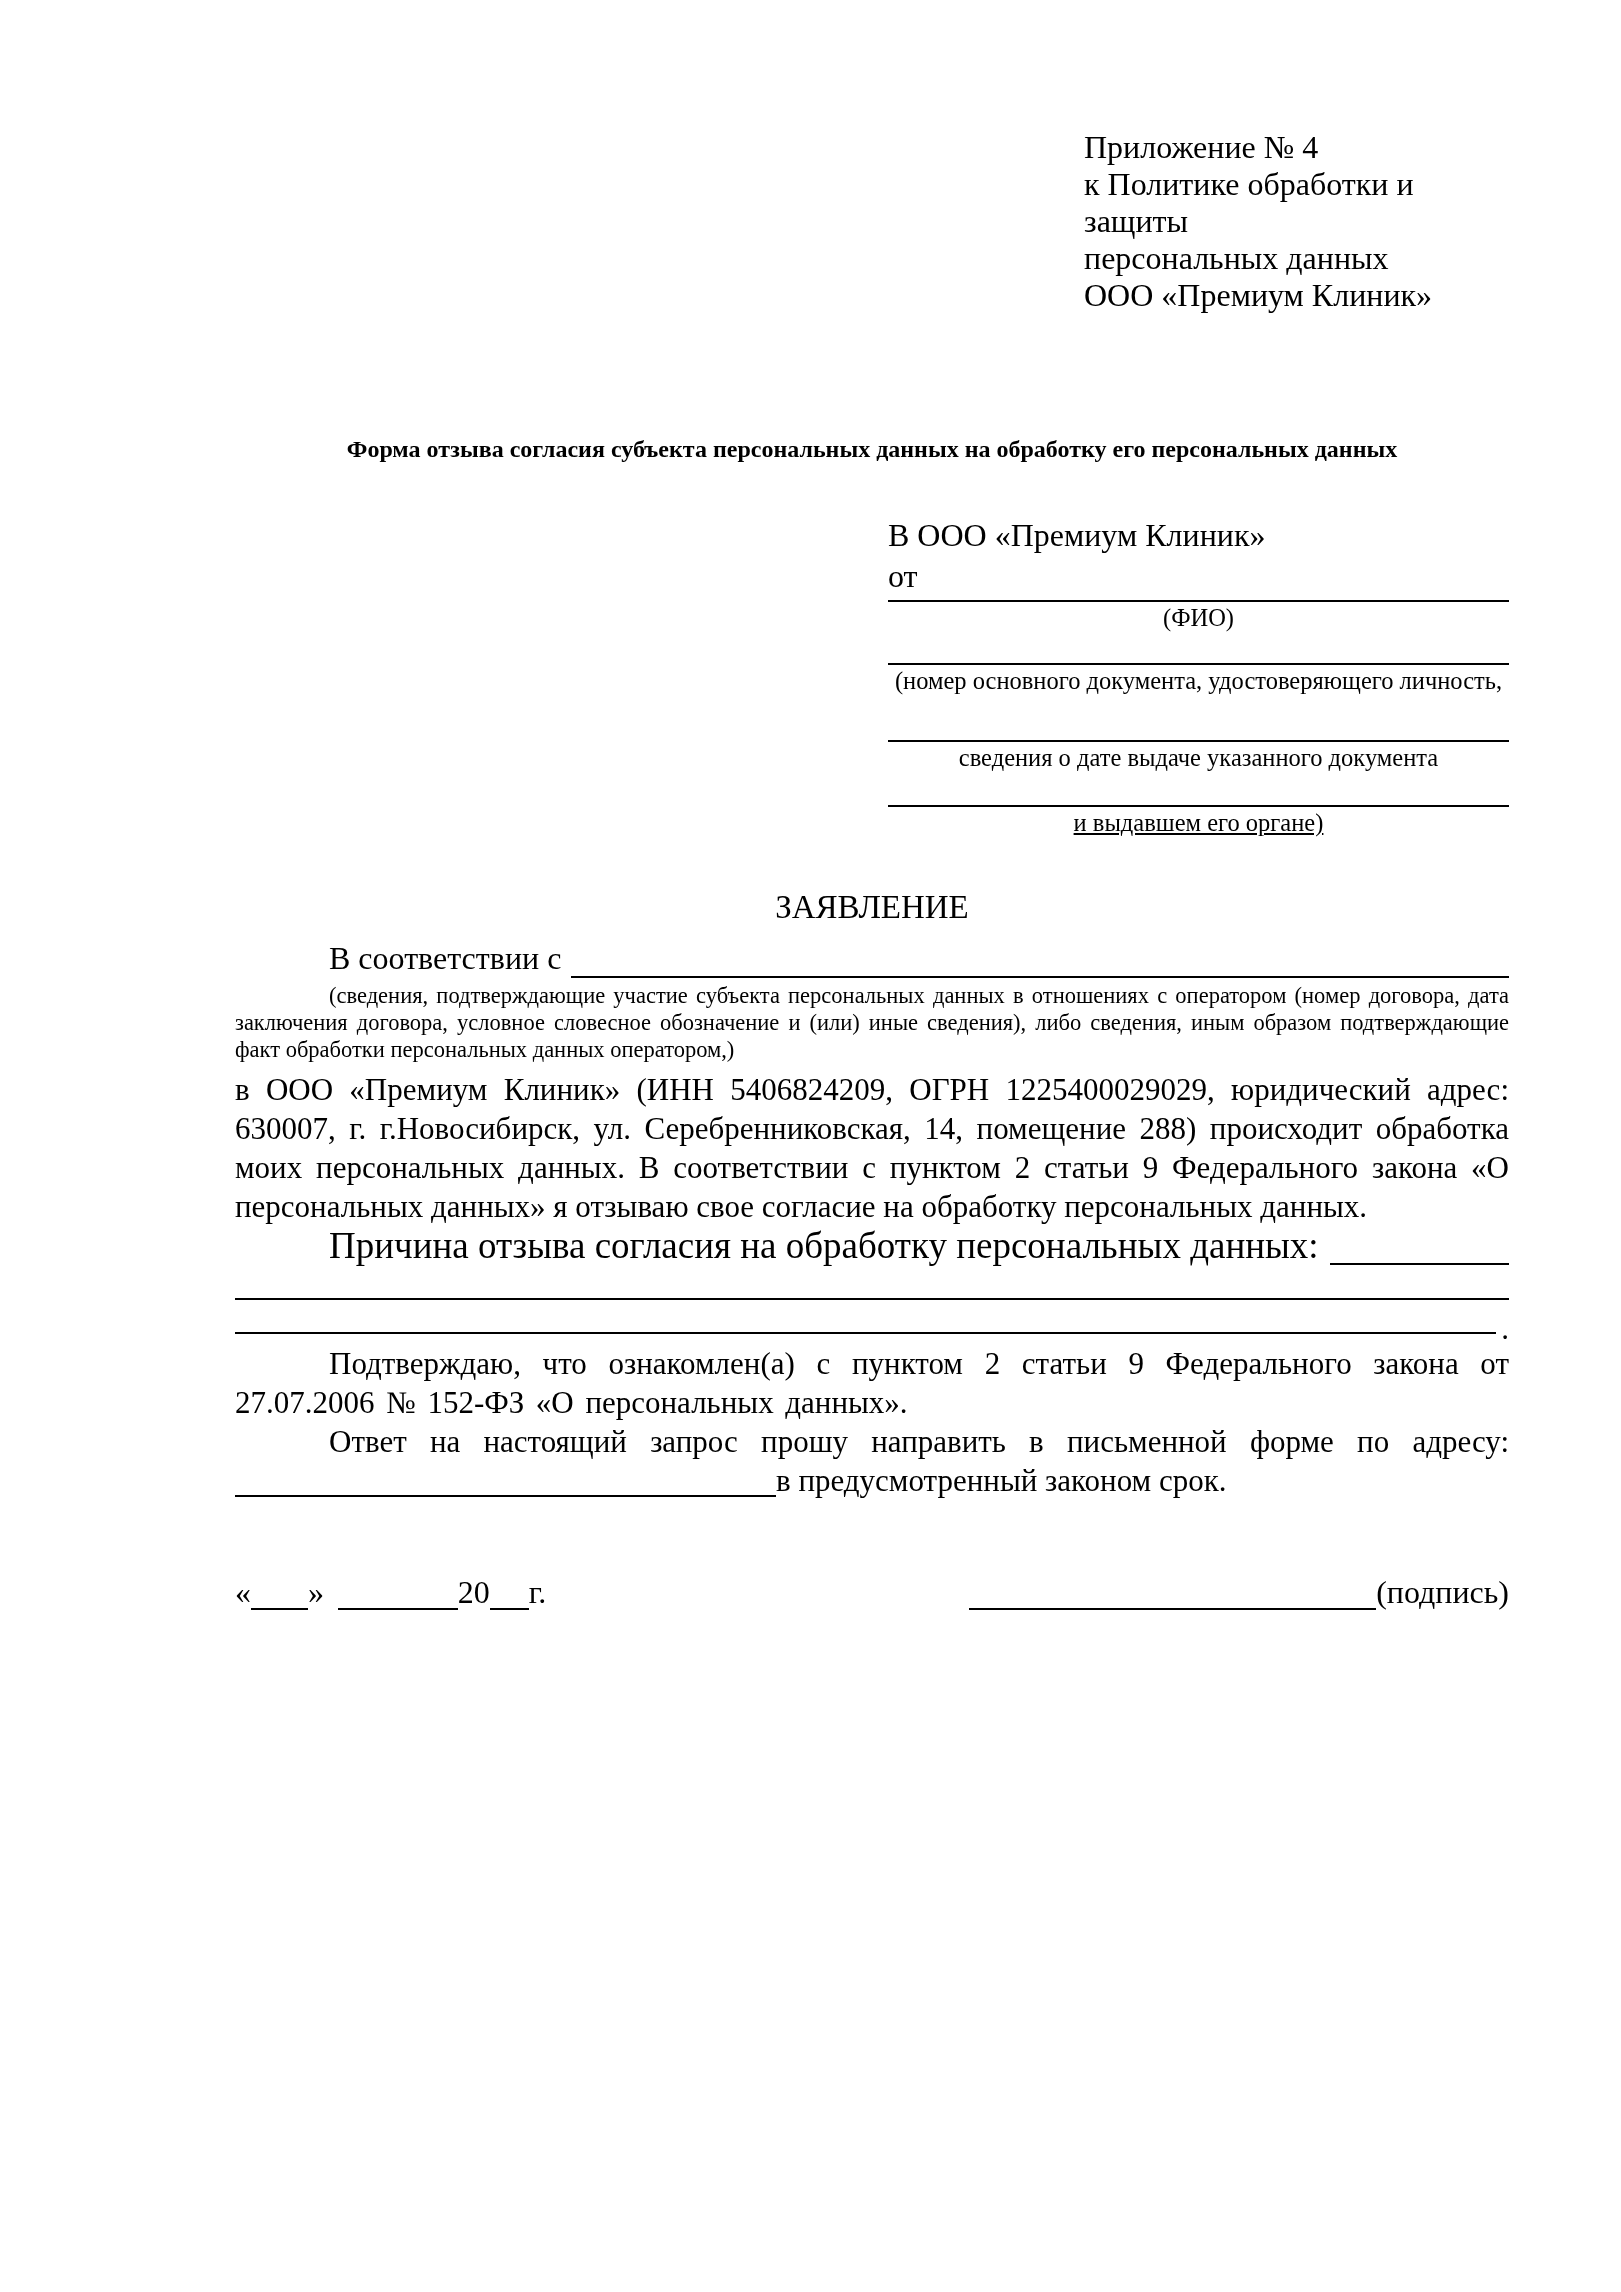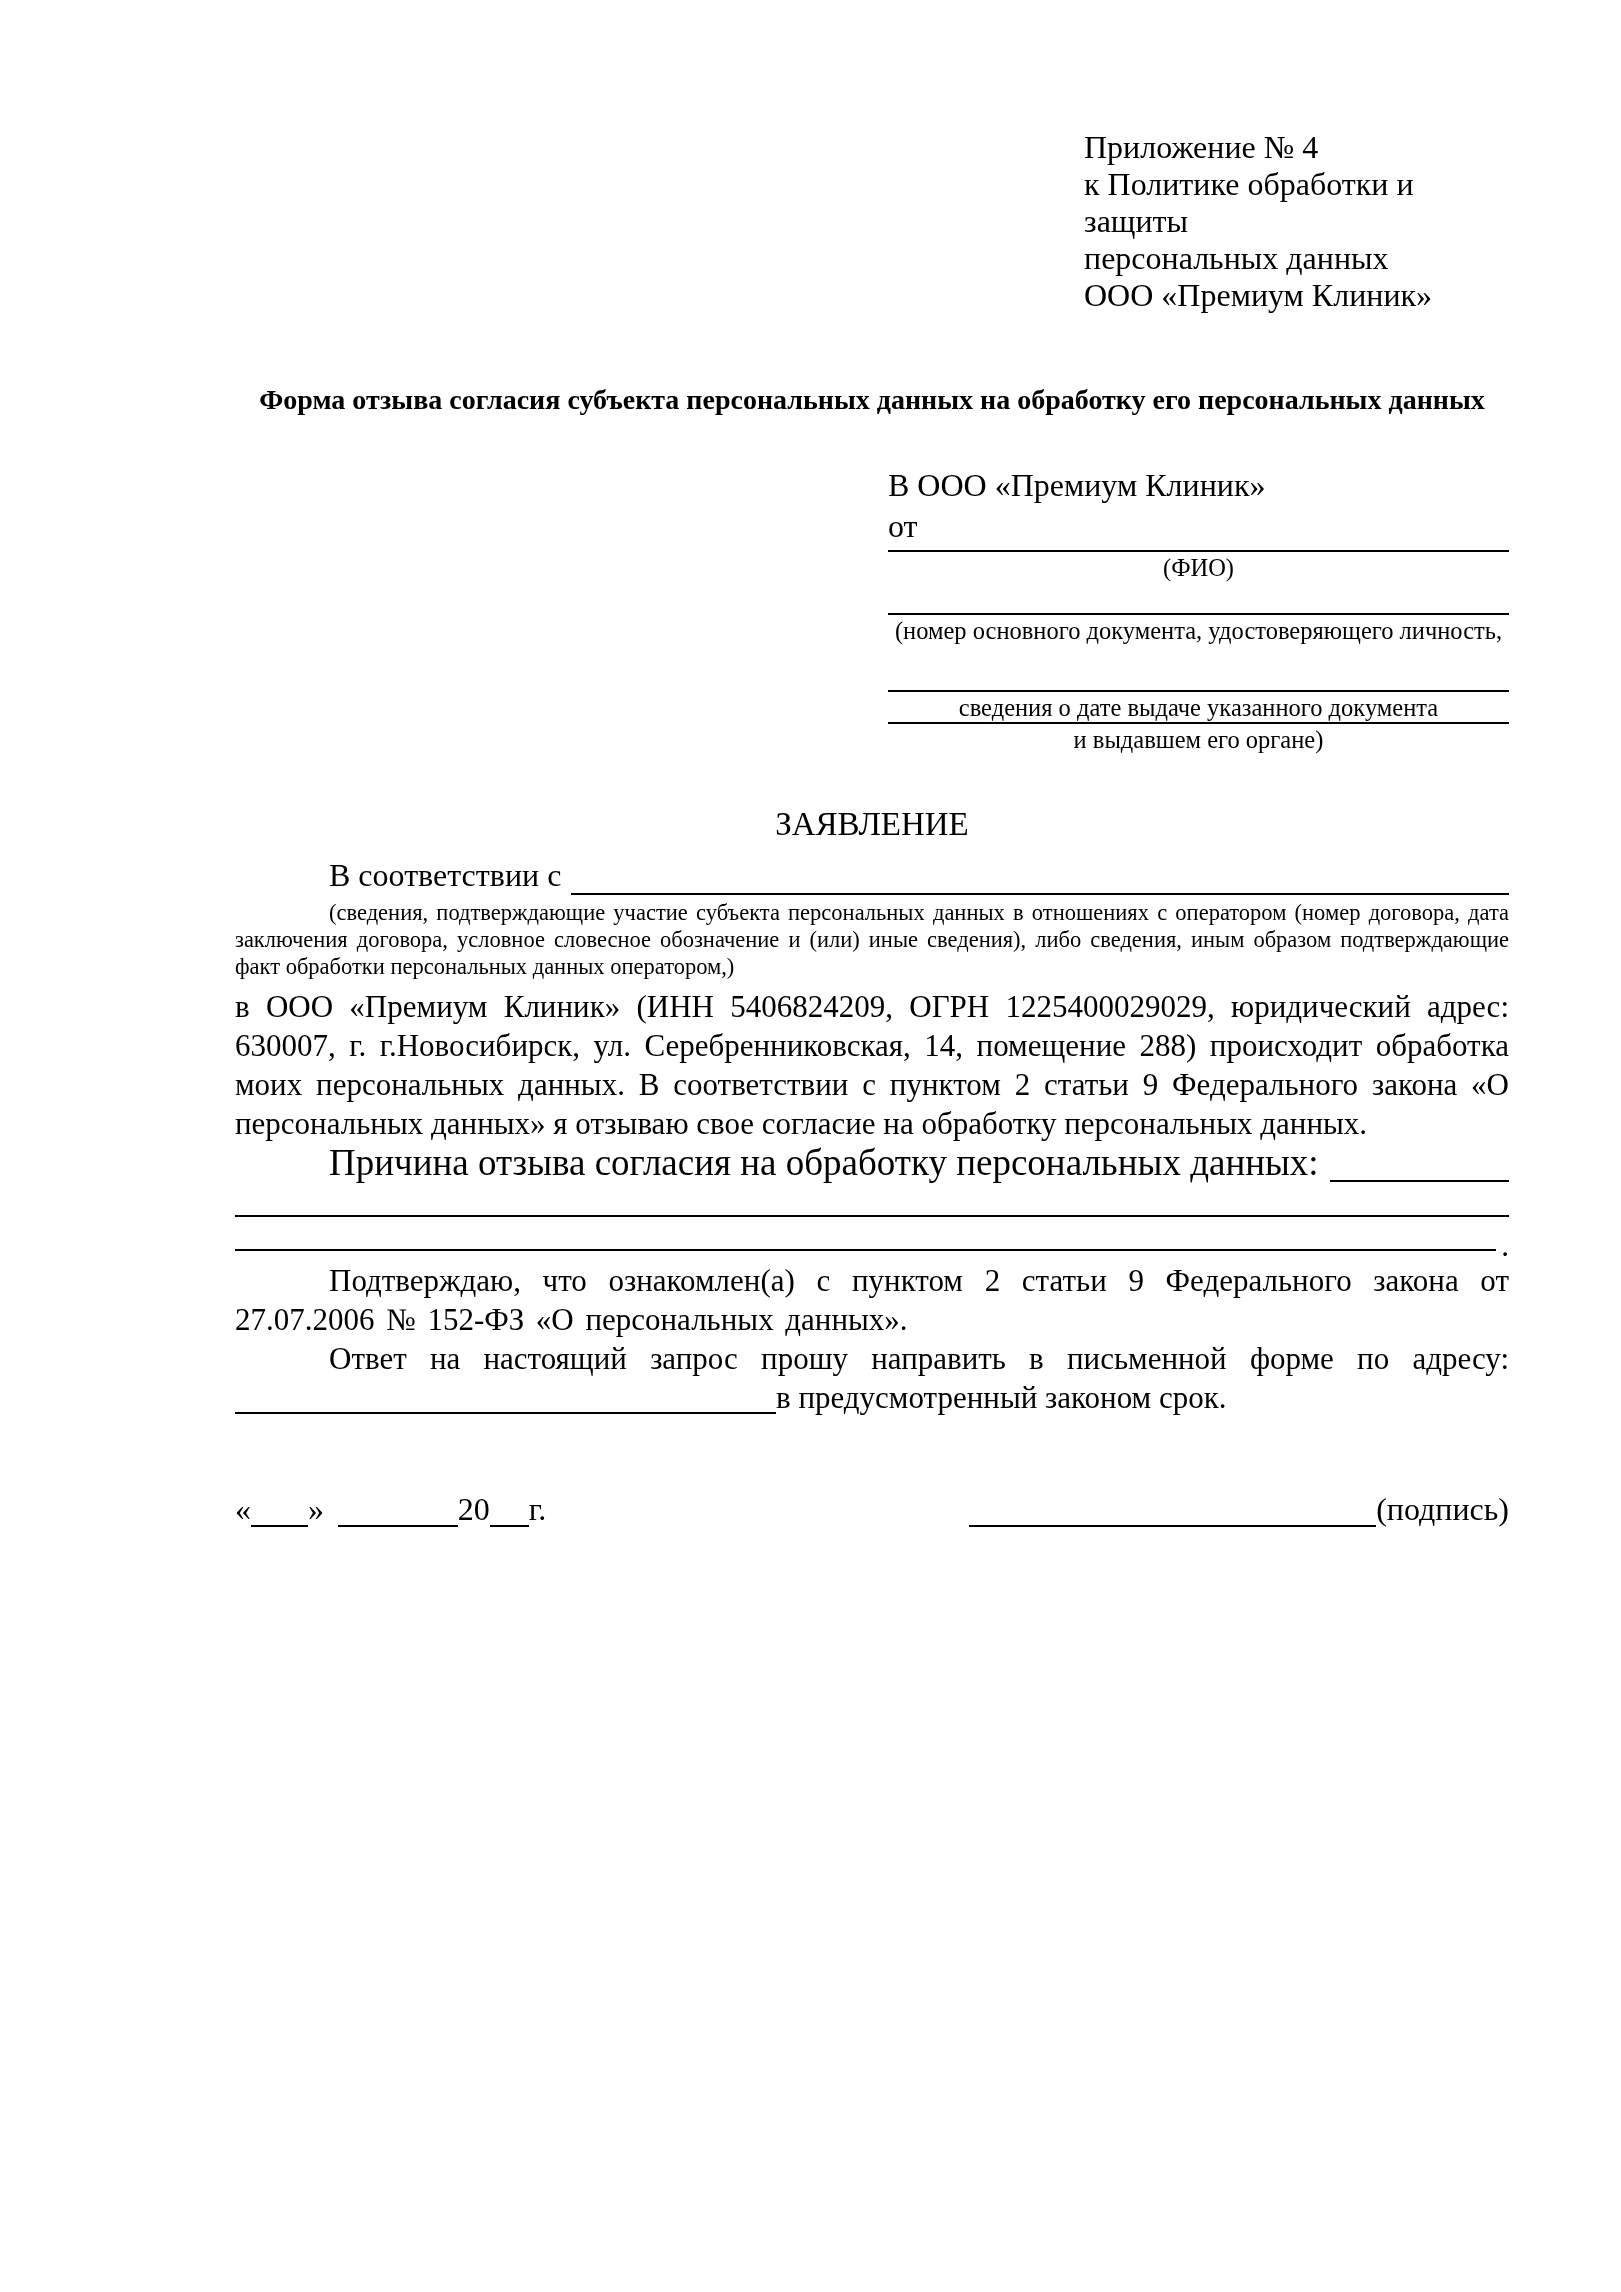--- a/index.html
+++ b/index.html
@@ -11,33 +11,33 @@
     font-family:"Liberation Serif","DejaVu Serif",serif;
     overflow:hidden;
   }
   .content{position:absolute;left:235px;top:129px;width:1274px;}
 
   
   .appendix{margin-left:849px;font-size:32px;line-height:37px;text-align:left;}
 
   
   .doc-title{
-    margin-top:63px;
+    margin-top:113px;
     text-align:center;font-weight:bold;
-    font-size:28px;line-height:45px;
+    font-size:24px;line-height:45px;
   }
 
   
   .addressee{margin-top:45px;margin-left:653px;width:621px;font-size:32px;line-height:37px;}
   .addr-from{margin-top:4px;}
   .rule{border-top:2.9px solid #000;}
   .f1 .rule{margin-top:4.9px;}
   .f2{margin-top:31px;}
   .f3{margin-top:45px;}
-  .f4{}
+  .f4{margin-top:33px;text-decoration:underline;}
   .caption{font-size:24.5px;line-height:29px;text-align:center;padding-top:1px;}
 
   .statement-heading{margin-top:51px;text-align:center;font-size:33px;line-height:39px;}
 
   .accord{display:flex;align-items:flex-end;margin-top:11.8px;padding-left:94px;
           font-size:32px;line-height:39px;}
   .accord-label{white-space:nowrap;padding-right:9.8px;}
   .fill-line{flex:1 1 auto;border-bottom:2.9px solid #000;height:9.8px;}
 
   .fine-print{margin:3.9px 0 0;font-size:22.5px;line-height:27.4px;text-align:justify;text-indent:94px;}

